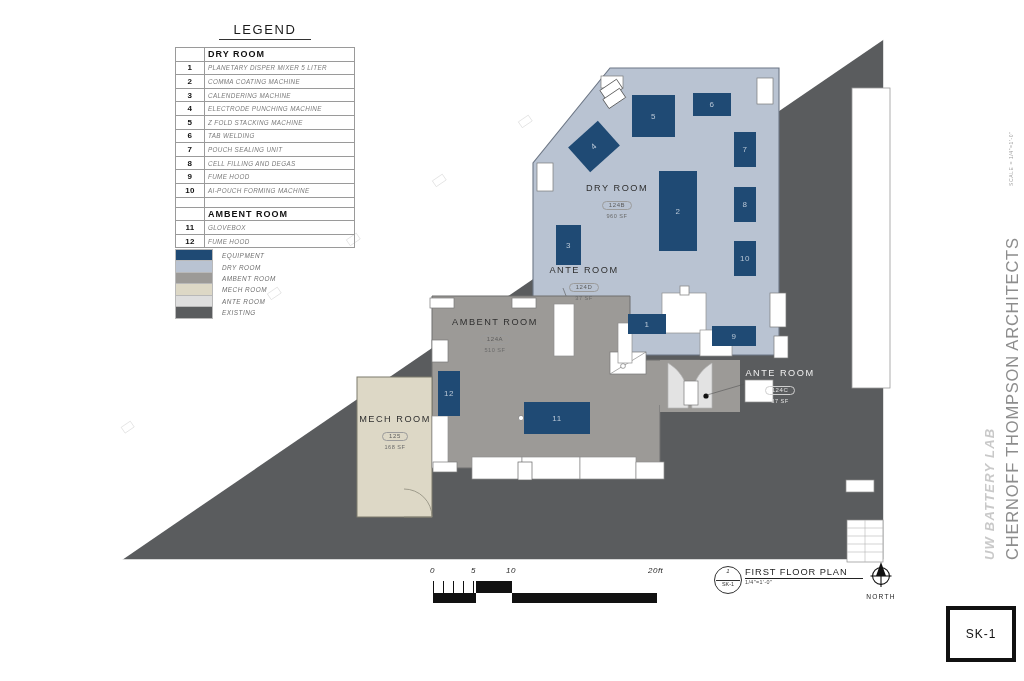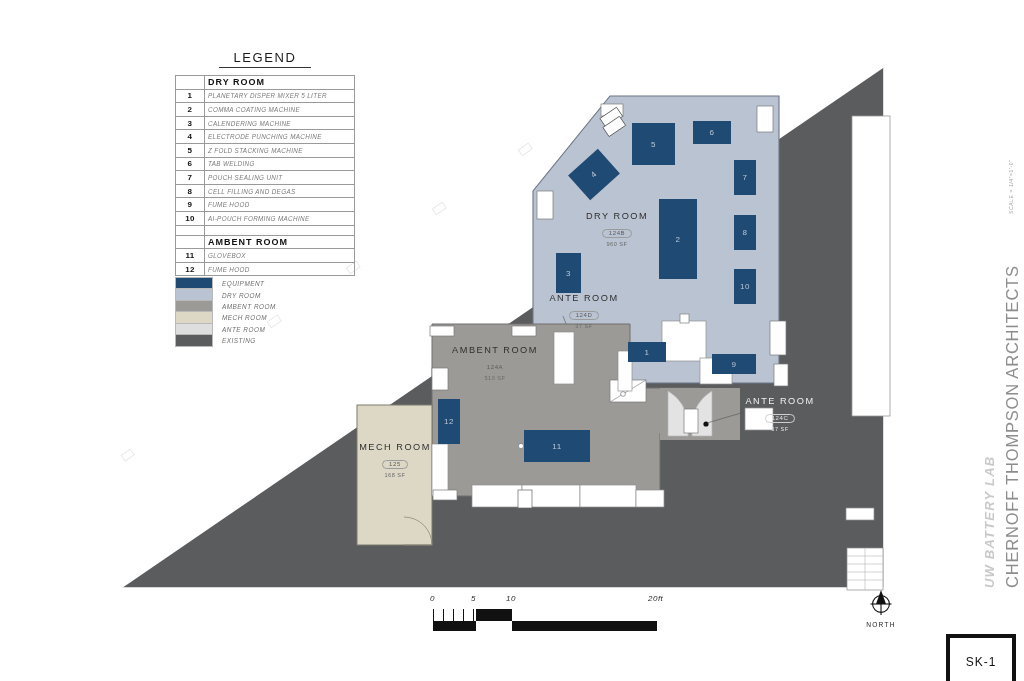--- a/index.html
+++ b/index.html
@@ -1,21 +1,21 @@
 <!DOCTYPE html>
 <html><head>
 <meta charset="utf-8">
 <style>
   html,body{margin:0;padding:0;background:#ffffff;}
   body{
     width:1024px;height:681px;position:relative;overflow:hidden;
     font-family:"Liberation Sans", sans-serif;
     color:#2b2b2b;
   }
-  .sheet{position:absolute;inset:0;background:#fff;margin-top:28px;}
+  .sheet{position:absolute;inset:0;background:#fff;}
 
   
   #legend{position:absolute;left:175px;top:22px;width:180px;}
   .legend-title{
     text-align:center;font-size:13px;letter-spacing:1.6px;
     color:#1a1a1a;padding-bottom:2px;border-bottom:1.2px solid #333;
     width:92px;margin:0 auto 7px auto;font-family:"Liberation Sans",sans-serif;
   }
   table.legend-table{border-collapse:collapse;width:180px;
     font-size:6.3px;letter-spacing:.35px;}
@@ -362,20 +362,30 @@
       <div class="tick" style="left:13px;top:3px;height:13px;"></div>
       <div class="tick" style="left:23px;top:3px;height:13px;"></div>
       <div class="tick" style="left:33px;top:3px;height:13px;"></div>
       <div class="tick" style="left:43px;top:3px;height:13px;"></div>
       <div class="barseg" style="left:46px;top:3px;width:36px;height:12px;"></div>
       <div class="barseg" style="left:3px;top:15px;width:43px;height:10px;"></div>
       <div class="barseg" style="left:82px;top:15px;width:145px;height:10px;"></div>
     </div>
   </div>
 
+  <div id="plantag">
+    <div class="tag-circle">
+      <i></i>
+      <div class="tag-top">1</div>
+      <div class="tag-bot">SK-1</div>
+    </div>
+    <div class="tag-title">FIRST FLOOR PLAN</div>
+    <div class="tag-rule"></div>
+    <div class="tag-scale">1/4"=1'-0"</div>
+  </div>
 
   <div id="north">
     <svg width="26" height="26" viewBox="0 0 26 26">
       <circle cx="13" cy="14" r="8.4" fill="none" stroke="#111" stroke-width="1.1"></circle>
       <line x1="13" y1="14" x2="13" y2="25" stroke="#111" stroke-width="1.1"></line>
       <line x1="2.5" y1="14" x2="23.5" y2="14" stroke="#111" stroke-width="1.1"></line>
       <path d="M 13,0 L 18,14 L 8,14 Z" fill="#111"></path>
     </svg>
     <div class="n-lab">NORTH</div>
   </div>

